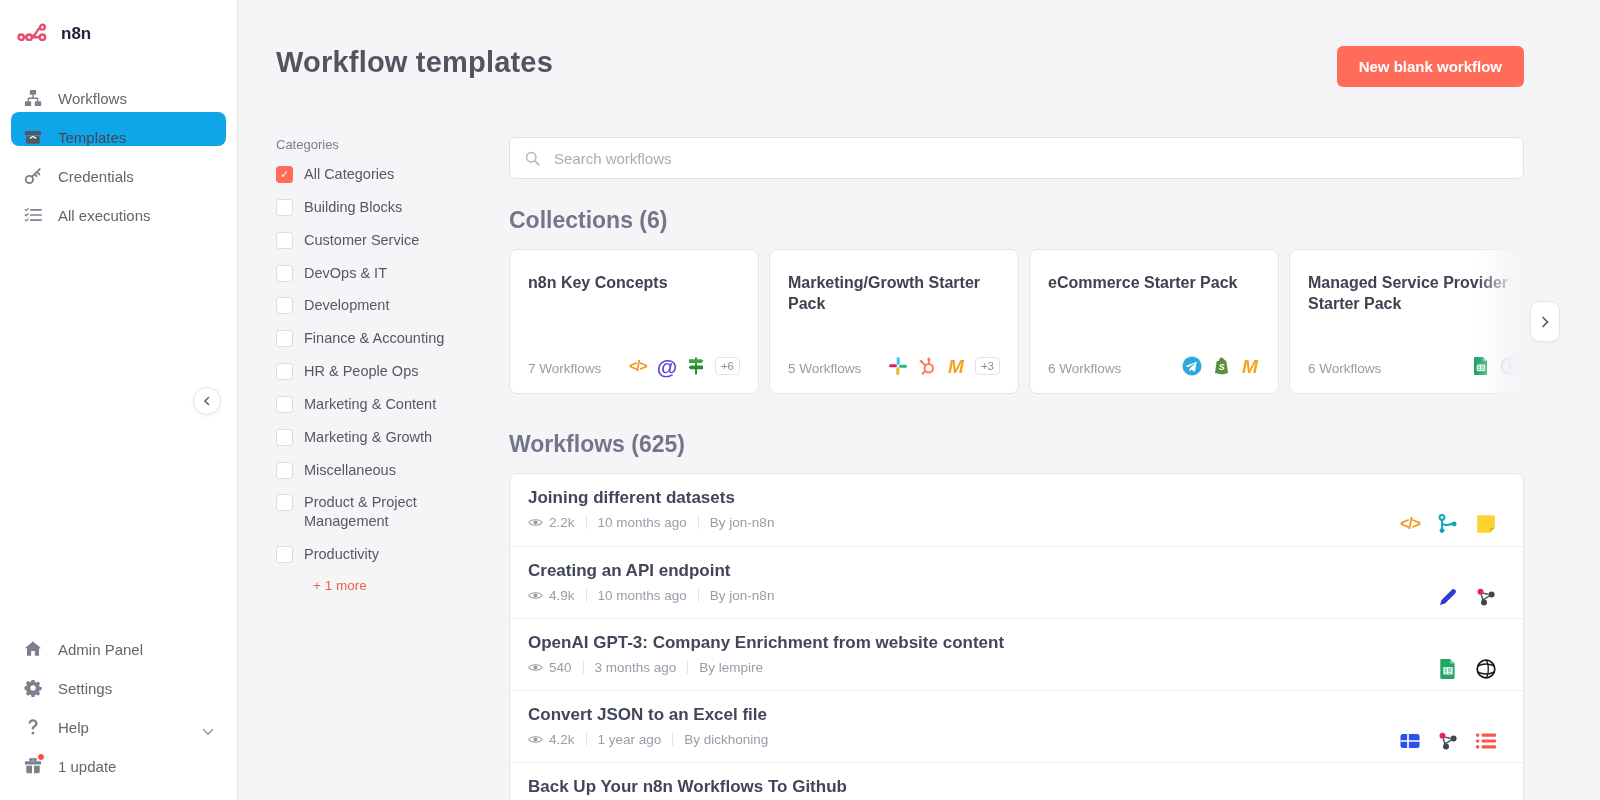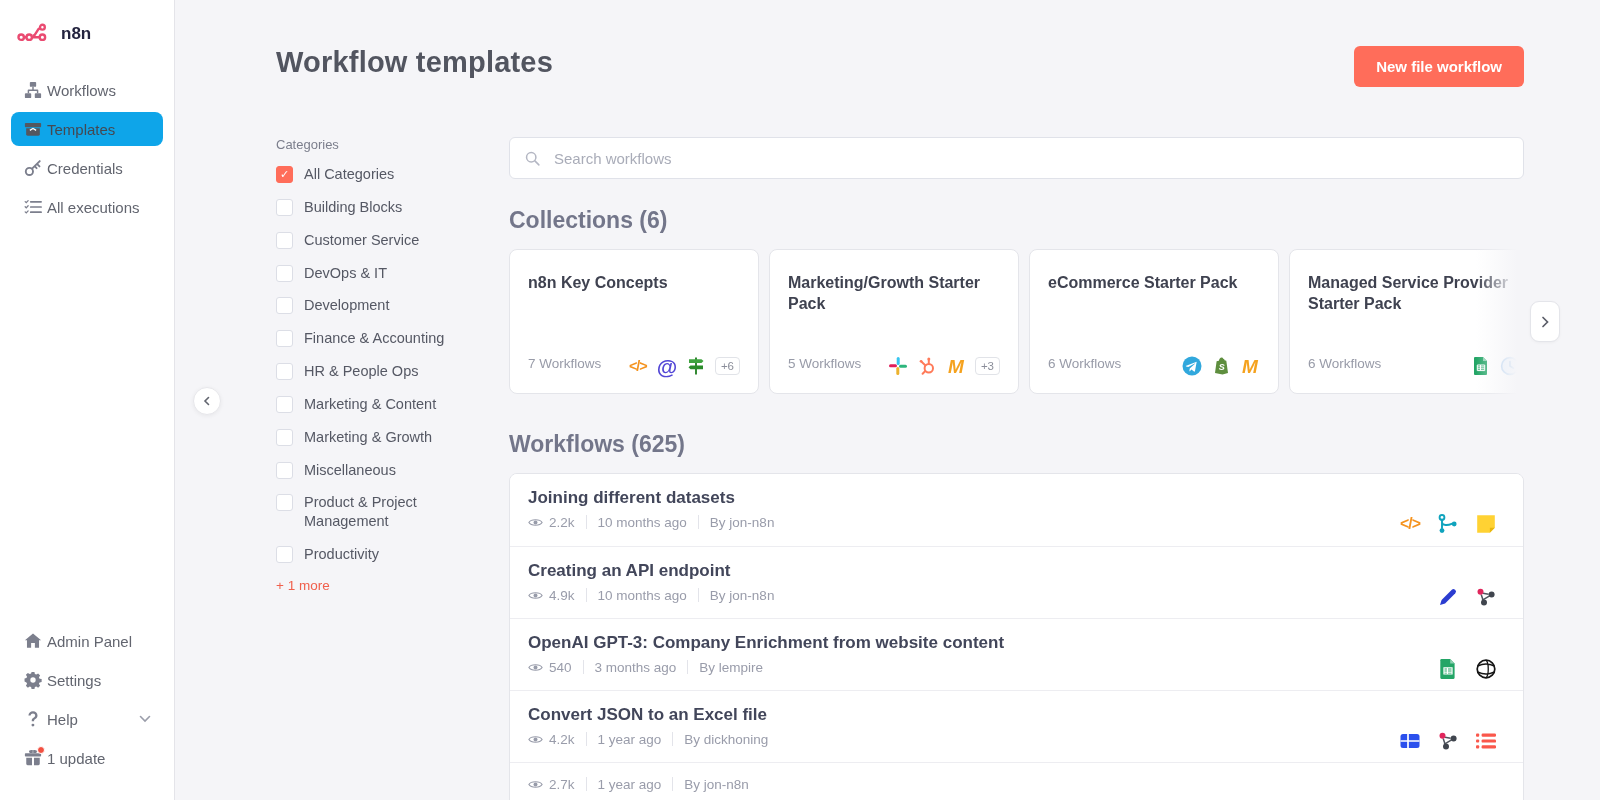--- a/index.html
+++ b/index.html
@@ -5,29 +5,29 @@
   * { box-sizing: border-box; }
   html,body { margin:0; padding:0; }
   body {
     width:1600px; height:800px; overflow:hidden;
     background:#f5f5f8;
     font-family:"Liberation Sans","DejaVu Sans",sans-serif;
     color:#555864;
   }
   
   .sidebar {
-    position:fixed; left:0; top:0; width:175px; height:800px;
+    position:fixed; left:0; top:0; width:238px; height:800px;
     background:#fff; border-right:1px solid #e4e4e9;
     display:flex; flex-direction:column; padding:16px 0 20px;
     z-index:2;
   }
   .logo { display:flex; align-items:center; gap:9px; padding:6px 16px 22px; }
   .logo-text { font-weight:700; font-size:17px; color:#24243f; }
   .nav-item {
-    display:flex; align-items:center; gap:5px;
+    display:flex; align-items:flex-end; gap:16px;
     height:34px; margin:5px 11px; padding:0 12px;
     border-radius:4px; font-size:15px; color:#62656f; cursor:pointer;
   }
   .nav-item .nic { width:19px; height:19px; color:#7c7f8d; display:inline-flex; align-items:center; justify-content:center; flex-shrink:0; }
   .nav-item.active { background:#0ea5e9; color:#454852;border-radius:8px; }
   .nav-item.active .nic { color:#54575f; }
   .nav-bottom { margin-top:auto; }
   .chev-down { margin-left:auto; color:#9a9daa; display:inline-flex; }
   .gift-wrap { position:relative; display:inline-flex; }
   .gift-dot { position:absolute; right:-3px; top:-3px; width:8px; height:8px; border-radius:50%; background:#f25041; border:1.5px solid #fff; }
@@ -53,21 +53,21 @@
   .filters-label { font-size:13px; color:#7b7e8c; margin-bottom:13px; }
   .cat-row { display:flex; gap:11px; margin-bottom:14px; align-items:flex-start; width:178px; cursor:pointer; }
   .cat-label { font-size:14.5px; color:#555864; line-height:1.3; }
   .checkbox {
     width:17px; height:17px; border:1px solid #dcdee6; border-radius:3px;
     background:#fff; flex-shrink:0; margin-top:1px;
     display:flex; align-items:center; justify-content:center;
     font-size:11px; color:#fff;
   }
   .checkbox.checked { background:#ff6d5a; border-color:#ff6d5a; }
-  .more-link { color:#f0604d; font-size:13.5px; margin-top:6px; cursor:pointer; }
+  .more-link { color:#f0604d; font-size:13.5px; margin-top:6px; cursor:pointer;margin-left:37px; }
   
   .main-col { flex:1; min-width:0; padding-top:2px; }
   .searchbar {
     height:42px; background:#fff; border:1px solid #e0e2e9; border-radius:6px;
     display:flex; align-items:center; padding:0 14px; gap:11px;
   }
   .searchbar input {
     border:none; outline:none; flex:1; font-size:15px; color:#555864;
     font-family:inherit; background:transparent;
   }
@@ -75,21 +75,21 @@
   .section-h { font-size:23px; font-weight:700; color:#73768a; margin:28px 0 15px; }
   
   .carousel { position:relative; }
   .cards { display:flex; gap:10px; overflow:hidden; }
   .card {
     width:250px; min-width:250px; height:145px;
     background:#fff; border:1px solid #e4e5ea; border-radius:8px;
     padding:23px 18px 17px; display:flex; flex-direction:column; cursor:pointer;
   }
   .card-title { font-size:16px; font-weight:600; color:#3f4250; line-height:1.3; }
-  .card-foot { margin-top:auto; display:flex; align-items:flex-start; }
+  .card-foot { margin-top:auto; display:flex; align-items:flex-end; }
   .card-count { font-size:13.5px; color:#989ba8; }
   .card-icons { margin-left:auto; display:flex; gap:9px; align-items:center; }
   .badge {
     font-size:11.5px; color:#8a8d99; background:#fff;
     border:1px solid #e1e3e8; border-radius:4px; padding:2px 5px;
   }
   .fade {
     position:absolute; right:0; top:0; bottom:0; width:48px;
     background:linear-gradient(90deg, rgba(245,245,248,0), #f5f5f8 85%);
     pointer-events:none;
@@ -236,21 +236,21 @@
   <span class="ic" style="width:10px;height:10px">
     <svg viewBox="0 0 10 10" fill="none" stroke="#62656f" stroke-width="1.6" stroke-linecap="round">
         <path d="M6.5 1.5L3 5l3.5 3.5"></path>
       </svg>
   </span>
 </div>
 
 <main class="main">
   <div class="page-header">
     <h1 class="page-title">Workflow templates</h1>
-    <button class="new-btn">New file workflow</button>
+    <button class="new-btn">New blank workflow</button>
   </div>
 
   <div class="content">
 
     <div class="filters">
       <div class="filters-label">Categories</div>
       <div id="cat-list">
           <div class="cat-row">
             <span class="checkbox checked">✓</span>
             <span class="cat-label">All Categories</span>
@@ -576,20 +576,21 @@
                   <rect x="1" y="9.4" width="3.2" height="3.2" rx="1"></rect>
                   <rect x="6.6" y="9.4" width="14.4" height="3.2" rx="1.2"></rect>
                   <rect x="1" y="15.2" width="3.2" height="3.2" rx="1"></rect>
                   <rect x="6.6" y="15.2" width="14.4" height="3.2" rx="1.2"></rect>
                 </svg>
               </span>
             </div>
           </div>
           <div class="wf-row">
             <div>
+              <div class="wf-title">Back Up Your n8n Workflows To Github</div>
               <div class="wf-meta">
                 <span class="views">
                   <span class="ic" style="width:15px;height:15px;font-size:15px;line-height:1">
                     <svg viewBox="0 0 20 14" fill="none">
                       <path d="M1.2 7C4 2.2 16 2.2 18.8 7 16 11.8 4 11.8 1.2 7z" stroke="#989caa" stroke-width="1.5"></path>
                       <circle cx="10" cy="7" r="2.6" fill="#989caa"></circle>
                     </svg>
                   </span>
                   <span>2.7k</span>
                 </span>

